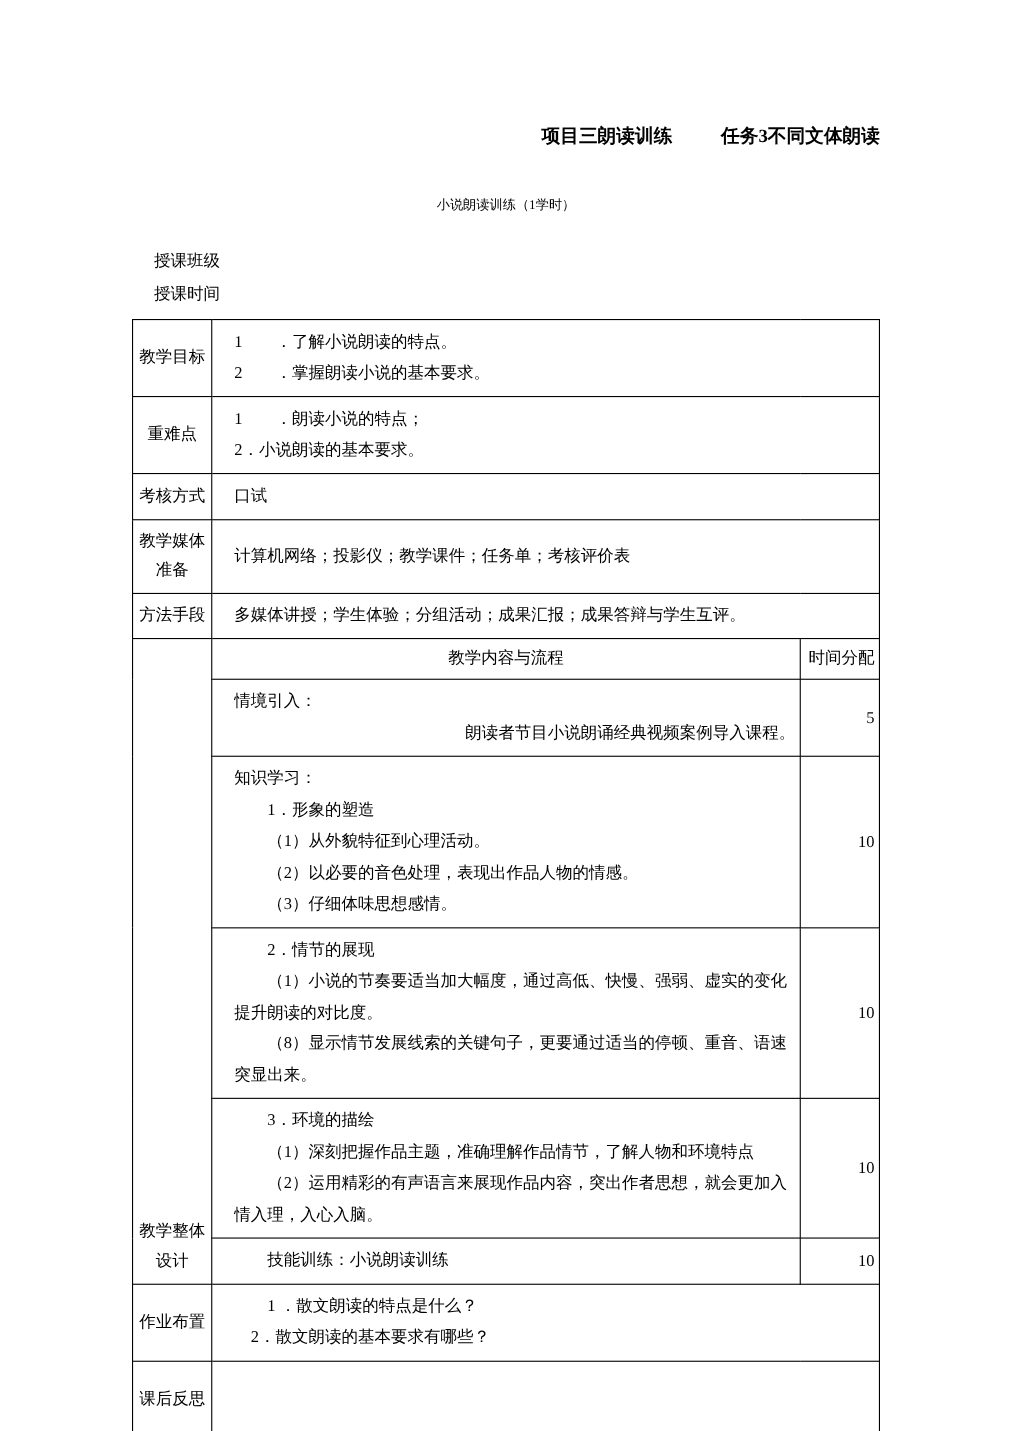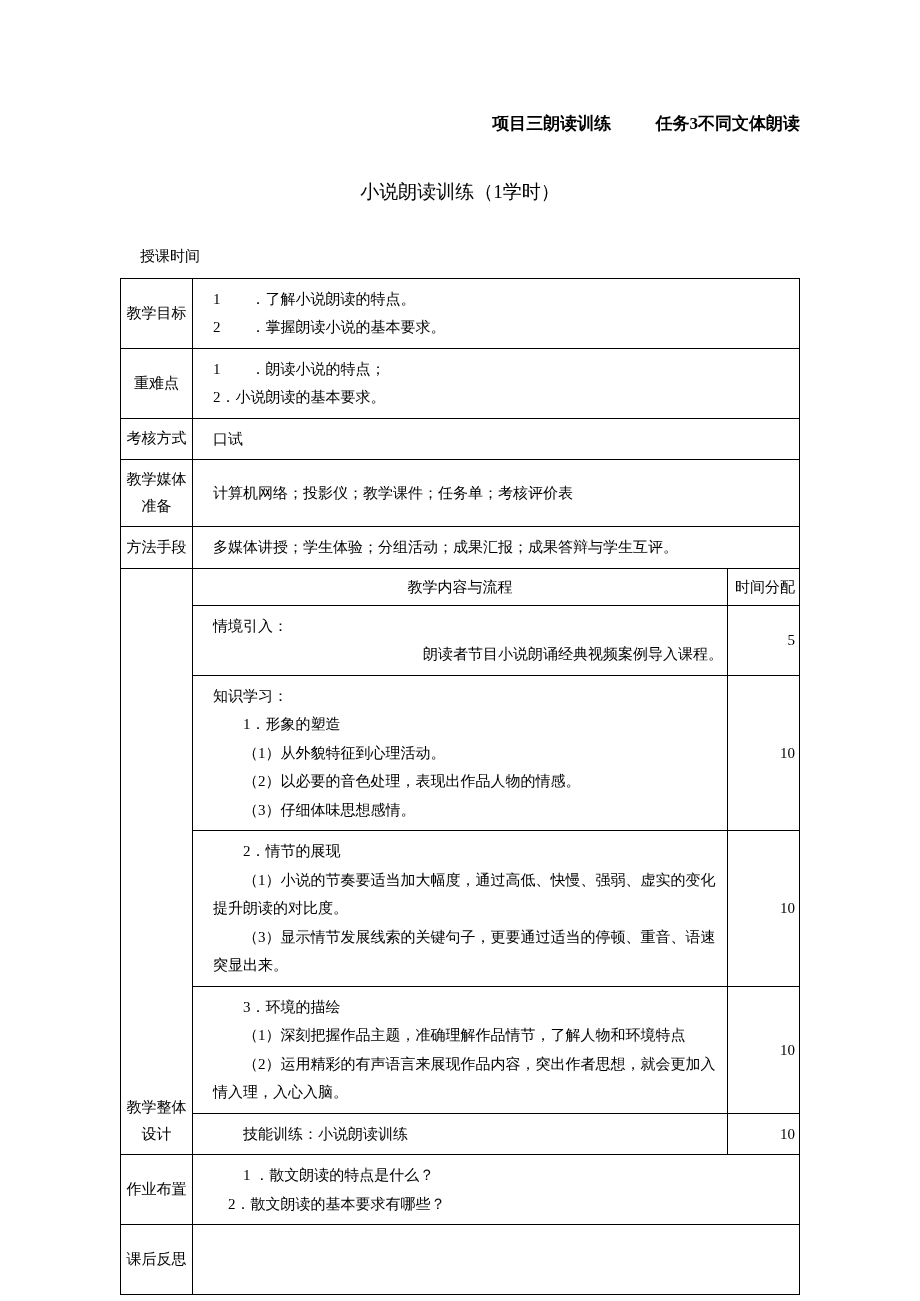--- a/index.html
+++ b/index.html
@@ -14,21 +14,21 @@
     }
     .title-line {
       text-align: right;
       font-weight: bold;
       font-size: 17px;
       margin-bottom: 40px;
     }
     .title-line .part1 { margin-right: 40px; }
     .subtitle {
       text-align: center;
-      font-size: 19px;
+      font-size: 12px;
       margin-bottom: 30px;
     }
     .meta-row {
       display: flex;
       margin-bottom: 6px;
     }
     .meta-left { width: 50%; padding-left: 20px; }
     .meta-right { width: 50%; padding-left: 10px; }
     table {
       border-collapse: collapse;
@@ -65,20 +65,24 @@
 <body>
 
 <div class="title-line">
   <span class="part1">项目三朗读训练</span>
   <span>任务3不同文体朗读</span>
 </div>
 
 <div class="subtitle">小说朗读训练（1学时）</div>
 
 <div class="meta-row">
+  <div class="meta-left">
+    <span>授课班级</span>
+    <span></span>
+  </div>
 </div>
 <div class="meta-row">
   <div class="meta-left">
     <span>授课时间</span>
     <span></span>
   </div>
 </div>
 
 <table>
   <tbody>
@@ -127,21 +131,21 @@
       <span class="indent1">（1）从外貌特征到心理活动。</span>
       <span class="indent1">（2）以必要的音色处理，表现出作品人物的情感。</span>
       <span class="indent1">（3）仔细体味思想感情。</span>
     </td>
     <td class="time-col">10</td>
   </tr>
   <tr>
     <td class="content-cell">
       <span class="indent1">2．情节的展现</span>
       <span style="display:block; text-indent:2em;">（1）小说的节奏要适当加大幅度，通过高低、快慢、强弱、虚实的变化提升朗读的对比度。</span>
-      <span style="display:block; text-indent:2em;">（3）显示情节发展线索的关键句子，更要通过适当的停顿、重音、语速突显出来。</span>
+      <span style="display:block; text-indent:2em;">（8）显示情节发展线索的关键句子，更要通过适当的停顿、重音、语速突显出来。</span>
     </td>
     <td class="time-col">10</td>
   </tr>
   <tr>
     <td class="content-cell">
       <span class="indent1">3．环境的描绘</span>
       <span style="display:block; text-indent:2em;">（1）深刻把握作品主题，准确理解作品情节，了解人物和环境特点</span>
       <span style="display:block; text-indent:2em;">（2）运用精彩的有声语言来展现作品内容，突出作者思想，就会更加入情入理，入心入脑。</span>
     </td>
     <td class="time-col">10</td>

